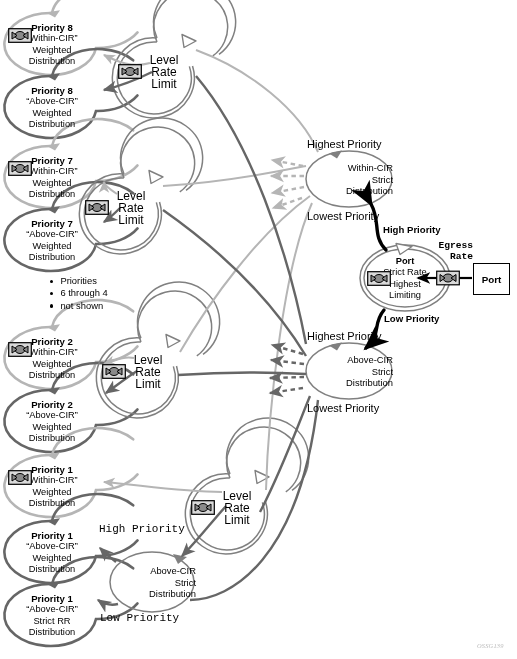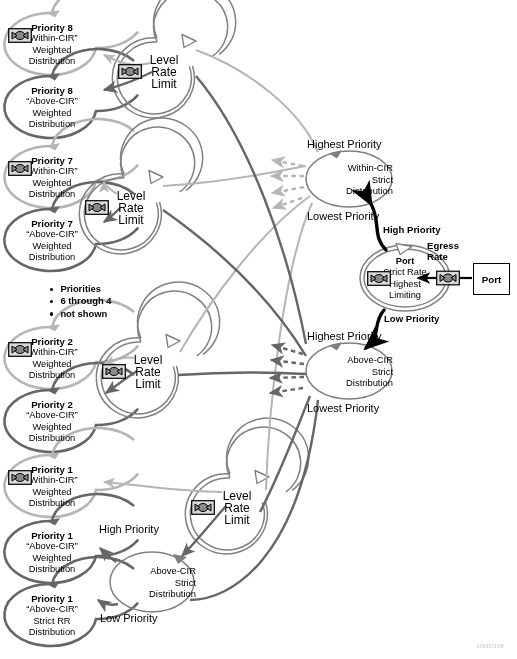--- a/index.html
+++ b/index.html
@@ -53,30 +53,29 @@
 
   
   .cap{
     position:absolute;
     font-size:11px;
     color:#000;
     line-height:11px;
     white-space:nowrap;
   }
   .cap.b{font-weight:bold;font-size:9.6px;}
-  .cap.c{text-align:left;}
+  .cap.c{text-align:right;font-family:Liberation Mono, monospace;}
 
   
   .note{
     position:absolute;
     font-size:9.4px;
-    font-weight:bold;
+    font-weight:normal;
     line-height:12.4px;
     color:#000;
-    margin-top:8px;
   }
   .note .row{display:flex;align-items:center;}
   .note .bu{
     width:3.4px;height:3.4px;border-radius:50%;
     background:#000;margin-right:7px;flex:0 0 auto;
   }
 
   
   .port-box{
     position:absolute;

